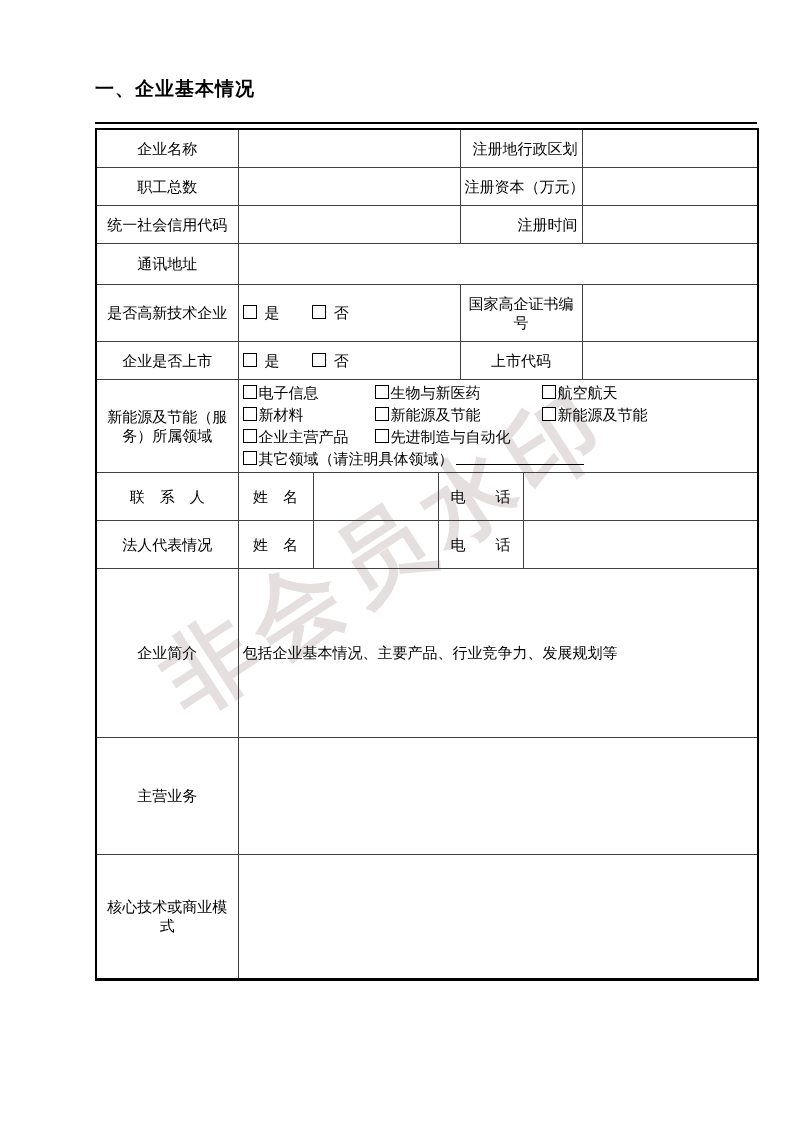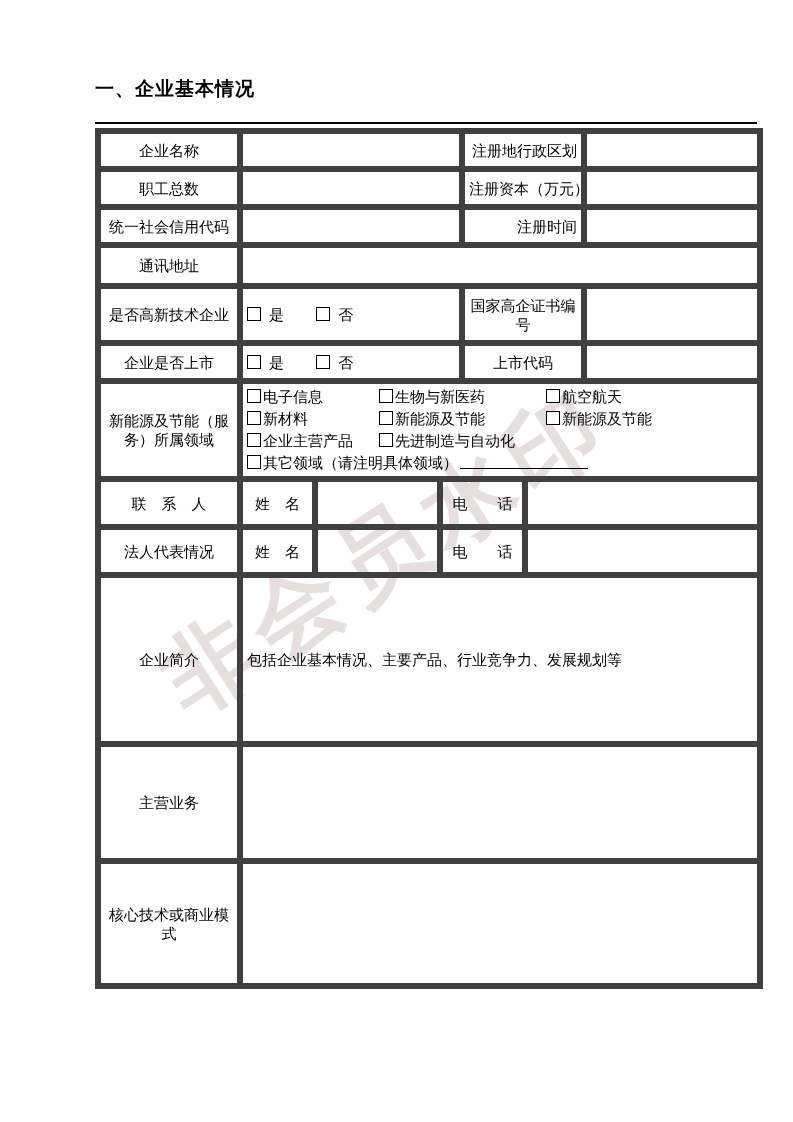--- a/index.html
+++ b/index.html
@@ -17,21 +17,21 @@
   .content{position:absolute;left:95px;top:76px;width:662px;z-index:1;}
   .doc-title{
     font-size:19px;font-weight:bold;letter-spacing:1px;
     padding-bottom:20px;border-bottom:2px solid #000;margin-bottom:4px;
   }
   table.form{
     border-collapse:collapse;table-layout:fixed;width:662px;
     border:2px solid #000;border-bottom-width:3px;background:transparent;
   }
   table.form td{
-    border:6px solid #404040;font-size:15px;line-height:19px;
+    border:1px solid #404040;font-size:15px;line-height:19px;
     padding:2px 4px;vertical-align:middle;background:transparent;
   }
   col.c1{width:142px}col.c2{width:75px}col.c3{width:125px}
   col.c4{width:22px}col.c5{width:63px}col.c6{width:59px}col.c7{width:176px}
   .lab{text-align:center;}
   .lab-left{text-align:right;padding-left:2px;padding-right:1px;white-space:nowrap;}
   .rh38{height:38px}.rh41{height:41px}.rh57{height:57px}.rh90{height:90px}
   .rh48{height:48px}.rh169{height:169px}.rh117{height:117px}.rh125{height:125px}
   .cb{
     display:inline-block;width:12px;height:12px;border:1px solid #000;

